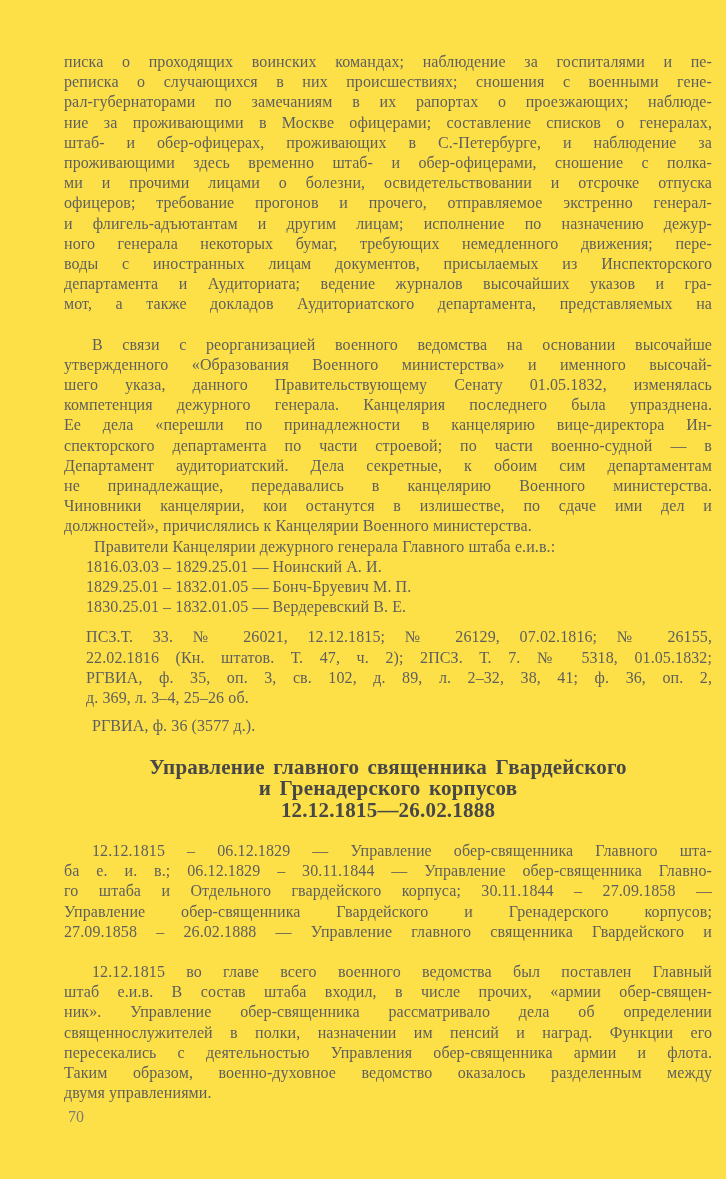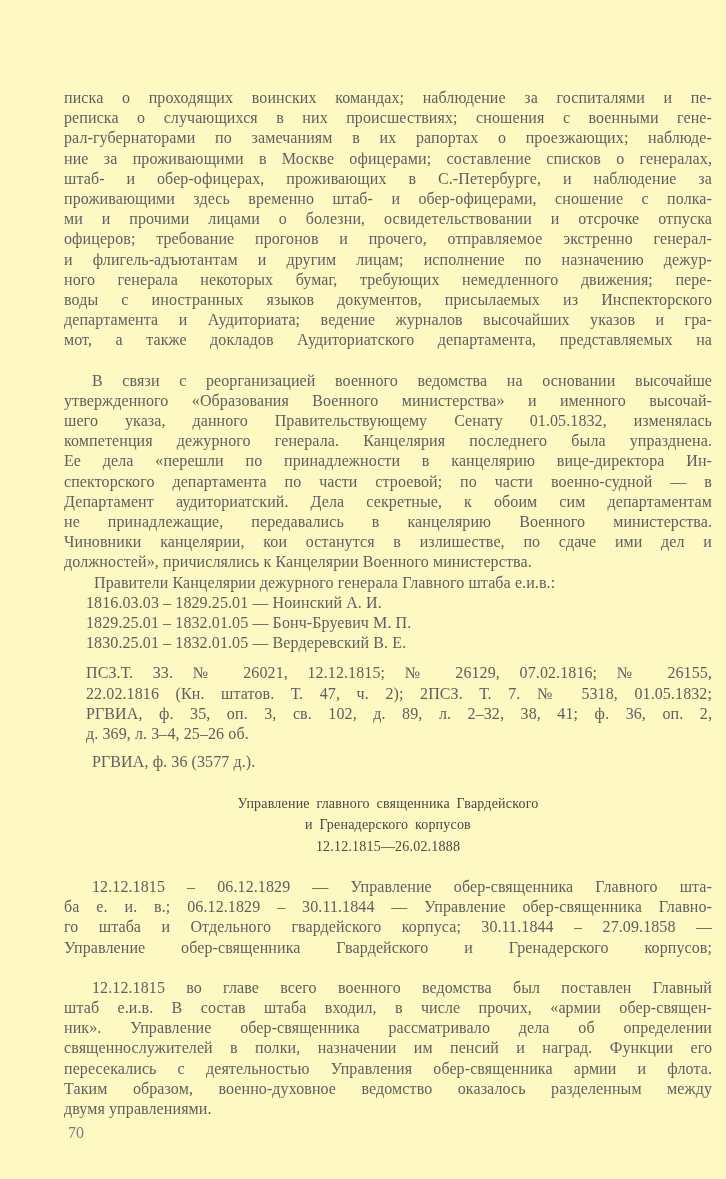--- a/index.html
+++ b/index.html
@@ -1,25 +1,25 @@
 <!DOCTYPE html>
 <html><head>
 <meta charset="utf-8">
 <style>
   html, body { margin: 0; padding: 0; background: #ffffff; }
   .page {
     position: relative;
     width: 726px;
     height: 1179px;
-    background: #fef9c3;
+    background: #fde047;
     overflow: hidden;
     font-family: "Liberation Serif", "DejaVu Serif", serif;
     color: #5f5f5f;
     box-sizing: border-box;
-    padding-top: 88px;
+    padding-top: 52px;
   }
   .text-block {
     margin-left: 64px;
     width: 648px;
     font-size: 16px;
     line-height: 20.2px;
     letter-spacing: 0.1px;
   }
   .line {
     text-align: justify;
@@ -43,23 +43,23 @@
   .sources { padding-left: 22px; margin-top: 10px; }
 
   .fond {
     padding-left: 28px;
     margin-top: 8px;
   }
 
   .heading {
     margin-top: 20px;
     text-align: center;
-    font-weight: normal;
+    font-weight: bold;
     color: #474747;
-    font-size: 14px;
+    font-size: 21px;
     line-height: 21.5px;
     word-spacing: 3px;
     letter-spacing: 0.2px;
   }
 
   .p3 { margin-top: 10px; }
   .p4 { margin-top: 14px; }
 
   .page-number {
     margin-top: 4px;
@@ -78,21 +78,21 @@
         <div class="line">писка о проходящих воинских командах; наблюдение за госпиталями и пе-</div>
         <div class="line">реписка о случающихся в них происшествиях; сношения с военными гене-</div>
         <div class="line">рал-губернаторами по замечаниям в их рапортах о проезжающих; наблюде-</div>
         <div class="line">ние за проживающими в Москве офицерами; составление списков о генералах,</div>
         <div class="line">штаб- и обер-офицерах, проживающих в С.-Петербурге, и наблюдение за</div>
         <div class="line">проживающими здесь временно штаб- и обер-офицерами, сношение с полка-</div>
         <div class="line">ми и прочими лицами о болезни, освидетельствовании и отсрочке отпуска</div>
         <div class="line">офицеров; требование прогонов и прочего, отправляемое экстренно генерал-</div>
         <div class="line">и флигель-адъютантам и другим лицам; исполнение по назначению дежур-</div>
         <div class="line">ного генерала некоторых бумаг, требующих немедленного движения; пере-</div>
-        <div class="line">воды с иностранных языков документов, присылаемых из Инспекторского</div>
+        <div class="line">воды с иностранных лицам документов, присылаемых из Инспекторского</div>
         <div class="line">департамента и Аудиториата; ведение журналов высочайших указов и гра-</div>
         <div class="line">мот, а также докладов Аудиториатского департамента, представляемых на</div>
       </div>
 
     <div class="para indent-first">
         <div class="line">В связи с реорганизацией военного ведомства на основании высочайше</div>
         <div class="line">утвержденного «Образования Военного министерства» и именного высочай-</div>
         <div class="line">шего указа, данного Правительствующему Сенату 01.05.1832, изменялась</div>
         <div class="line">компетенция дежурного генерала. Канцелярия последнего была упразднена.</div>
         <div class="line">Ее дела «перешли по принадлежности в канцелярию вице-директора Ин-</div>
@@ -123,20 +123,21 @@
       <div class="hline">Управление главного священника Гвардейского</div>
       <div class="hline">и Гренадерского корпусов</div>
       <div class="hline">12.12.1815—26.02.1888</div>
     </div>
 
     <div class="para indent-first p3">
         <div class="line">12.12.1815 – 06.12.1829  —  Управление обер-священника Главного шта-</div>
         <div class="line">ба е. и. в.; 06.12.1829 – 30.11.1844  —  Управление обер-священника Главно-</div>
         <div class="line">го штаба и Отдельного гвардейского корпуса; 30.11.1844 – 27.09.1858  —</div>
         <div class="line">Управление обер-священника Гвардейского и Гренадерского корпусов;</div>
+        <div class="line">27.09.1858 – 26.02.1888  —  Управление главного священника Гвардейского и</div>
       </div>
 
     <div class="para indent-first p4">
         <div class="line">12.12.1815 во главе всего военного ведомства был поставлен Главный</div>
         <div class="line">штаб е.и.в. В состав штаба входил, в числе прочих, «армии обер-священ-</div>
         <div class="line">ник». Управление обер-священника рассматривало дела об определении</div>
         <div class="line">священнослужителей в полки, назначении им пенсий и наград. Функции его</div>
         <div class="line">пересекались с деятельностью Управления обер-священника армии и флота.</div>
         <div class="line">Таким образом, военно-духовное ведомство оказалось разделенным между</div>
         <div class="line last">двумя управлениями.</div>

